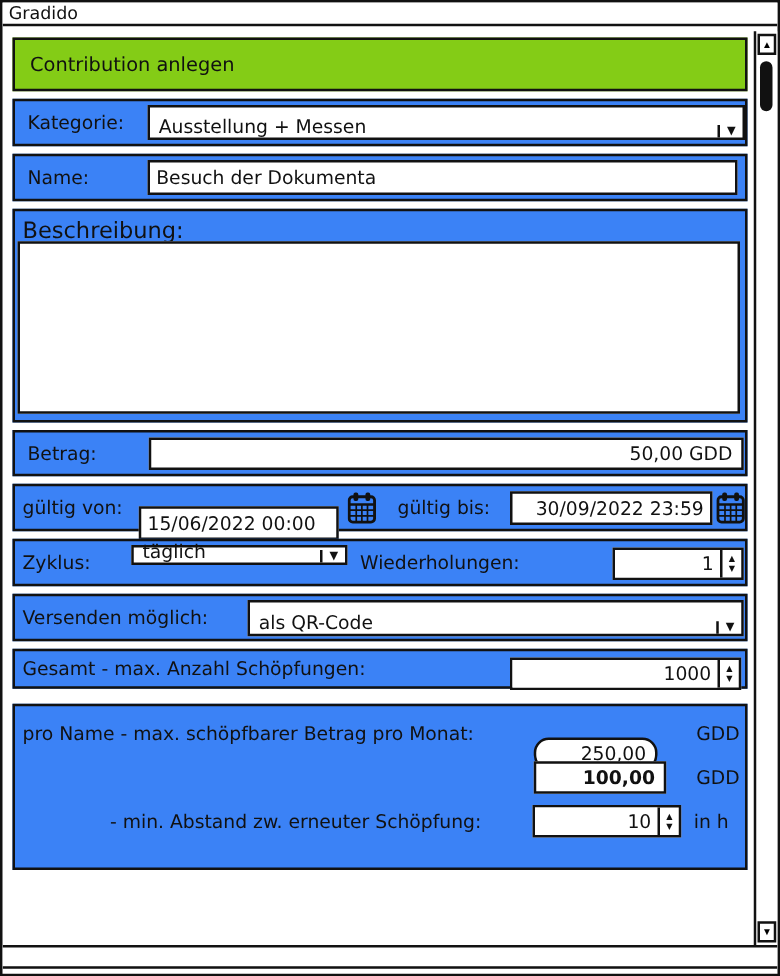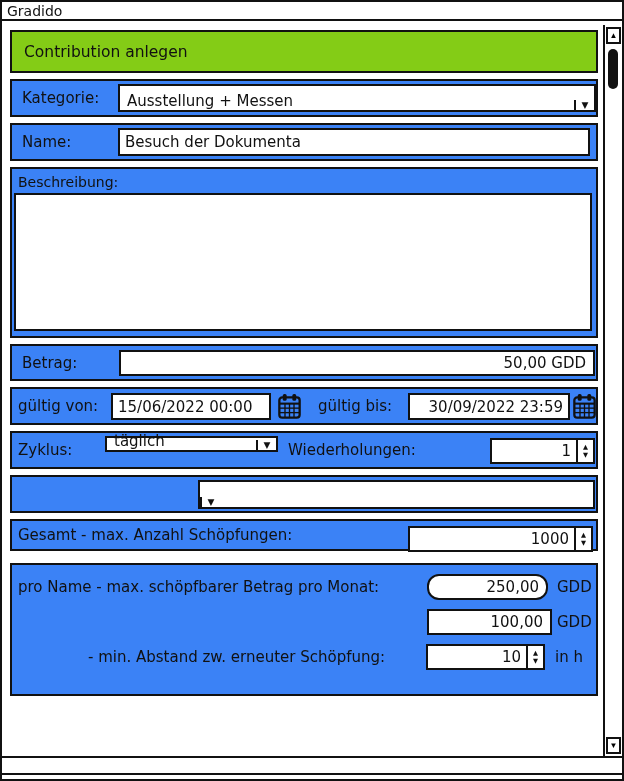--- a/index.html
+++ b/index.html
@@ -13,21 +13,21 @@
   .r-kat{top:77px;height:38px}
   .r-name{top:121px;height:38px}
   .r-desc{top:165px;height:171px}
   .r-betrag{top:342px;height:37px}
   .r-gueltig{top:385px;height:38px}
   .r-zyklus{top:429px;height:38px}
   .r-versand{top:473px;height:38px}
   .r-gesamt{top:517px;height:32px}
   .r-prouser{top:561px;height:133px}
   .lbl{position:absolute;top:0;bottom:0;display:flex;align-items:center;font-size:15px;white-space:nowrap}
-  .lbl-top{position:absolute;left:6px;top:5px;font-size:14px}
+  .lbl-top{position:absolute;left:6px;top:5px;font-size:18px}
   input,textarea{font-family:"DejaVu Sans",sans-serif;color:#111;background:#fff;outline:none}
   .tfield{position:absolute;border:2px solid #111;font-size:15px;padding:0 5px}
   .right{text-align:right;padding-right:7px}
   .combo{position:absolute;border:2px solid #111;background:#fff;display:flex;align-items:flex-end;cursor:default}
   .combo .val{flex:1;display:flex;align-items:center;padding-left:7px;font-size:15px;white-space:nowrap;overflow:hidden}
   .combo .btn{width:20px;border-left:2px solid #111;display:flex;align-items:center;justify-content:center;font-size:9px}
   .spinner{position:absolute;border:2px solid #111;background:#fff;display:flex;align-items:stretch}
   .spinner input{flex:1;min-width:0;border:0;font-size:15px;text-align:right;padding-right:5px}
   .spinner .arrows{width:17px;border-left:2px solid #111;display:flex;flex-direction:column;
     align-items:center;justify-content:center;font-size:6.5px;line-height:1;gap:1px}
@@ -74,21 +74,21 @@
     <textarea class="desc" style=""></textarea>
   </div>
 
   <div class="row r-betrag">
     <span class="lbl" style="left:10px">Betrag:</span>
     <input class="tfield right" style="left: 107px; top: 4px; width: 476px; height: 26px;" value="50,00 GDD">
   </div>
 
   <div class="row r-gueltig">
     <span class="lbl" style="left:6px">gültig von:</span>
-    <input class="tfield" style="left: 99px; top: 4px; width: 160px; height: 27px;" value="15/06/2022 00:00">
+    <input class="tfield" style="left: 99px; top: 16px; width: 160px; height: 27px;" value="15/06/2022 00:00">
     <button class="calbtn" style="left:266px;top:4px">
       <svg width="23" height="27" viewBox="0 0 24 27">
         <rect x="1.4" y="4" width="21.2" height="21.2" rx="3" fill="none" stroke="#111" stroke-width="2.4"></rect>
         <rect x="5" y="0.5" width="4" height="7" rx="1.6" fill="#111"></rect>
         <rect x="15" y="0.5" width="4" height="7" rx="1.6" fill="#111"></rect>
         <line x1="2" y1="10.5" x2="22" y2="10.5" stroke="#111" stroke-width="2.2"></line>
         <line x1="7.3" y1="10.5" x2="7.3" y2="24.5" stroke="#111" stroke-width="1.4"></line>
         <line x1="12" y1="10.5" x2="12" y2="24.5" stroke="#111" stroke-width="1.4"></line>
         <line x1="16.7" y1="10.5" x2="16.7" y2="24.5" stroke="#111" stroke-width="1.4"></line>
         <line x1="2" y1="15.2" x2="22" y2="15.2" stroke="#111" stroke-width="1.4"></line>
@@ -122,44 +122,46 @@
     <div class="spinner" style="left:478px;top:5px;width:105px;height:26px">
       <input value="1" style="">
       <span class="arrows">
           <span>▲</span>
           <span>▼</span>
         </span>
     </div>
   </div>
 
   <div class="row r-versand">
+    <span class="lbl" style="left:6px">Versenden möglich:</span>
     <div class="combo" style="left:186px;top:3px;width:397px;height:29px">
+      <span class="val">als QR-Code</span>
       <span class="btn">▼</span>
     </div>
   </div>
 
   <div class="row r-gesamt">
     <span class="lbl" style="left:6px">Gesamt - max. Anzahl Schöpfungen:</span>
     <div class="spinner" style="left:396px;top:5px;width:185px;height:26px">
       <input value="1000" style="">
       <span class="arrows">
           <span>▲</span>
           <span>▼</span>
         </span>
     </div>
   </div>
 
   <div class="row r-prouser">
     <div class="pu-line" style="top:9px">
       <span class="lbl" style="left:6px">pro Name - max. schöpfbarer Betrag pro Monat:</span>
-      <input class="tfield right" style="left: 415px; top: 0px; width: 121px; height: 26px; border-radius: 12px;" value="250,00">
+      <input class="tfield right" style="left: 415px; top: 16px; width: 99px; height: 26px; border-radius: 12px;" value="250,00">
       <span class="unit" style="left:545px">GDD</span>
     </div>
     <div class="pu-line" style="top:44px">
-      <input class="tfield right" style="left: 415px; top: 0px; width: 125px; height: 26px;" value="100,00">
+      <input class="tfield right" style="left: 415px; top: 0px; width: 106px; height: 26px; font-weight: bold;" value="100,00">
       <span class="unit" style="left:545px">GDD</span>
     </div>
     <div class="pu-line" style="top:79px">
       <span class="lbl" style="left:76px">- min. Abstand zw. erneuter Schöpfung:</span>
       <div class="spinner" style="left:414px;top:0;width:119px;height:26px">
         <input value="10" style="">
         <span class="arrows">
             <span>▲</span>
             <span>▼</span>
           </span>

